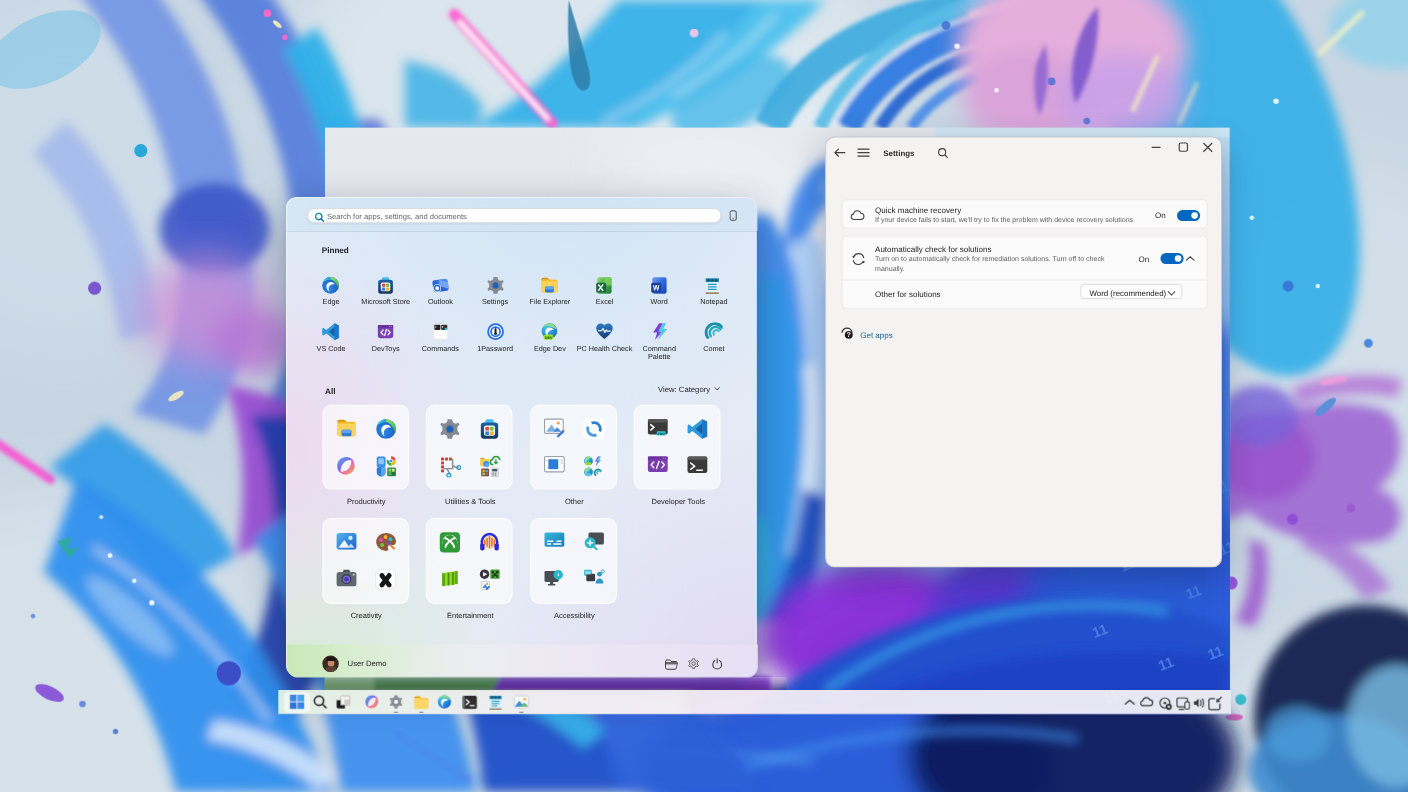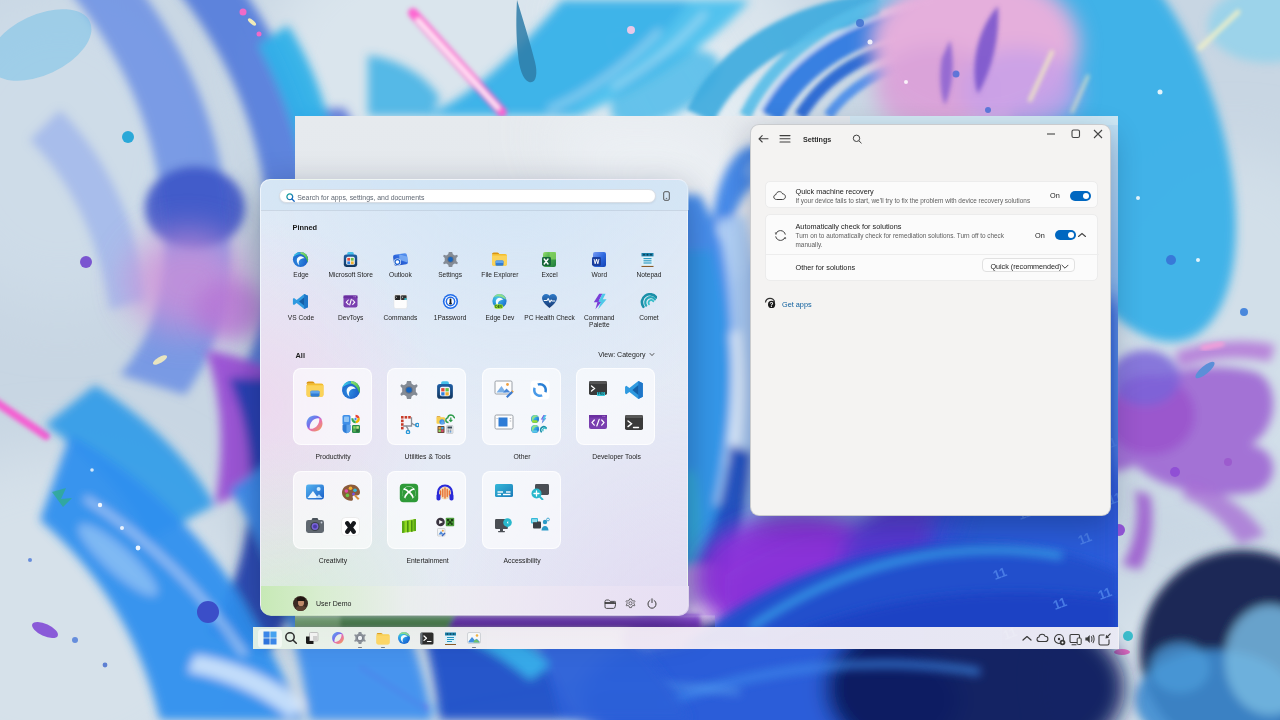--- a/index.html
+++ b/index.html
@@ -918,21 +918,21 @@
     <div class="abs" style="left:269px;top:15.5px;font-size:7.3px;color:#1a1a1a">On</div>
     <div class="abs" style="left:289px;top:15px;width:20.5px;height:9.6px;background:#0067c0;border-radius:5px">
       <div class="abs" style="right:1.6px;top:1.6px;width:6.4px;height:6.4px;background:#fff;border-radius:50%"></div>
     </div>
     <svg class="abs" style="left:311px;top:16px" width="10" height="8" viewBox="0 0 10 8">
           <path d="M 1.5,5.5 L 5,2.5 L 8.5,5.5" stroke="#444" stroke-width="1.1" fill="none" stroke-linecap="round"></path>
         </svg>
     <div class="abs" style="left:0;top:38.5px;width:333px;border-top:1px solid #ededed"></div>
     <div class="abs" style="left:29.5px;top:48px;font-size:7.3px;color:#1a1a1a">Other for solutions</div>
     <div class="abs" style="left:216.4px;top:42.5px;width:92.5px;height:14.5px;background:#fdfdfd;border:1px solid #e1e1e1;border-radius:4px;box-sizing:border-box">
-      <div class="abs" style="left:7px;top:3.2px;font-size:7.2px;color:#1a1a1a">Quick (recommended)</div>
+      <div class="abs" style="left:7px;top:3.2px;font-size:7.2px;color:#1a1a1a">Word (recommended)</div>
       <svg class="abs" style="right:5px;top:5px" width="8" height="6" viewBox="0 0 8 6">
             <path d="M 1,1.2 L 4,4.2 L 7,1.2" stroke="#444" stroke-width="1" fill="none" stroke-linecap="round"></path>
           </svg>
     </div>
   </div>
 
   <svg class="abs" style="left:12px;top:172px" width="14" height="13" viewBox="0 0 14 13">
     <path d="M 2.5,5.5 C 2.5,3 4.5,1.3 7,1.3 C 9.5,1.3 11.5,3 11.5,5.5" fill="none" stroke="#333" stroke-width="1.2"></path>
     <circle cx="8.6" cy="7.4" r="3.6" fill="#1a1a1a"></circle>
     <text x="8.6" y="9.8" font-size="6.5" font-weight="bold" fill="#fff" text-anchor="middle" font-family="Liberation Sans,sans-serif">?</text>

